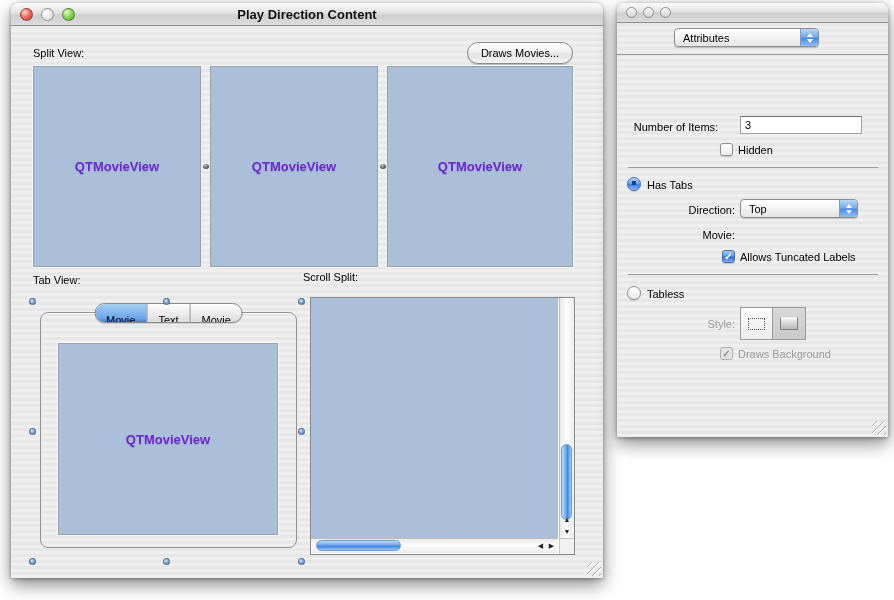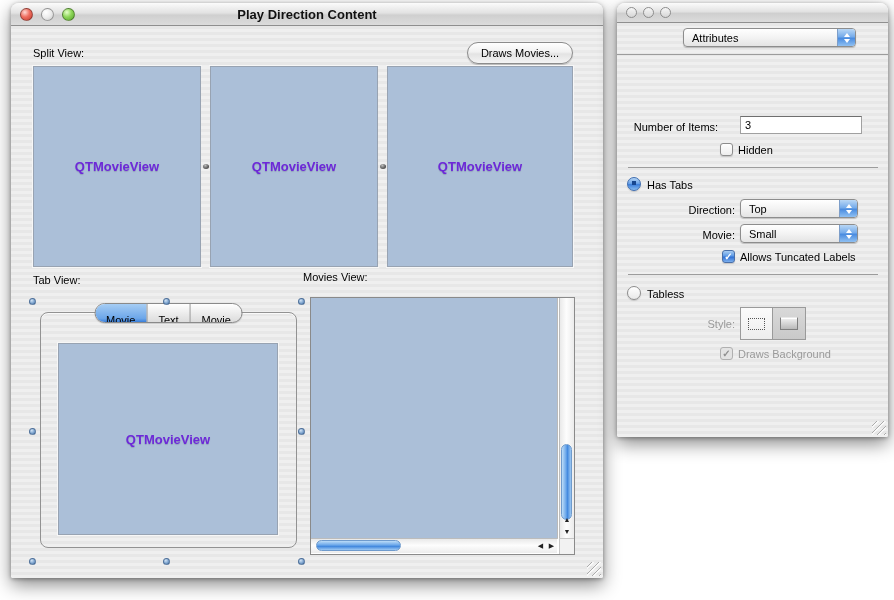--- a/index.html
+++ b/index.html
@@ -166,21 +166,21 @@
 
     <span class="handle" style="left:18px;top:295px;"></span>
     <span class="handle" style="left:152px;top:295px;"></span>
     <span class="handle" style="left:287px;top:295px;"></span>
     <span class="handle" style="left:18px;top:425px;"></span>
     <span class="handle" style="left:287px;top:425px;"></span>
     <span class="handle" style="left:18px;top:555px;"></span>
     <span class="handle" style="left:152px;top:555px;"></span>
     <span class="handle" style="left:287px;top:555px;"></span>
 
-    <div class="small-label" style="left:292px;top:268px;">Movies View:</div>
+    <div class="small-label" style="left:292px;top:268px;">Scroll Split:</div>
 
     <div class="scrollview" style="left:299px;top:294px;width:263px;height:256px;">
       <div class="scroll-content" style="width:246px;height:240px;"></div>
 
       <div class="vtrack" style="height:240px;">
         <div class="vthumb" style="top:146px;height:76px;"></div>
         <div class="scroll-arrow" style="left:0;right:0;top:216px;height:11px;">▲</div>
         <div class="scroll-arrow" style="left:0;right:0;top:228px;height:11px;">▼</div>
       </div>
 
@@ -197,21 +197,21 @@
 
   <div class="aqua-window" style="left:617px;top:3px;width:271px;height:434px;">
     <div class="titlebar" style="height:19px;">
       <div class="lights" style="gap:6px;">
         <span class="light gray" style="width:11px;height:11px;"></span>
         <span class="light gray" style="width:11px;height:11px;"></span>
         <span class="light gray" style="width:11px;height:11px;"></span>
       </div>
     </div>
 
-    <div class="popup" style="left:66px;top:25px;width:173px;">
+    <div class="popup" style="left:57px;top:25px;width:145px;">
       <span class="pop-text">Attributes</span>
       <span class="pop-cap">
         <span class="tri-up"></span>
           <span class="tri-down"></span>
       </span>
     </div>
     <div class="divider" style="left:0;top:51px;width:271px;"></div>
 
     <div class="small-label" style="left:0;top:118px;width:118px;text-align:center;">Number of Items:</div>
     <input class="textfield" style="left: 123px; top: 113px; width: 122px; height: 18px;" value="3">
@@ -227,27 +227,20 @@
     <div class="small-label" style="left:0;top:201px;width:118px;text-align:right;">Direction:</div>
     <div class="popup" style="left:123px;top:196px;width:118px;">
       <span class="pop-text">Top</span>
       <span class="pop-cap">
         <span class="tri-up"></span>
           <span class="tri-down"></span>
       </span>
     </div>
 
     <div class="small-label" style="left:0;top:226px;width:118px;text-align:right;">Movie:</div>
-    <div class="popup" style="left:123px;top:221px;width:118px;">
-      <span class="pop-text">Small</span>
-      <span class="pop-cap">
-        <span class="tri-up"></span>
-          <span class="tri-down"></span>
-      </span>
-    </div>
 
     <div class="checkbox checked" style="left:105px;top:247px;">
         <span>✓</span>
       </div>
     <div class="small-label" style="left:123px;top:248px;">Allows Tuncated Labels</div>
 
     <div class="divider" style="left:11px;top:271px;width:250px;"></div>
 
     <div class="radio" style="left:10px;top:283px;"></div>
     <div class="small-label" style="left:30px;top:285px;">Tabless</div>

